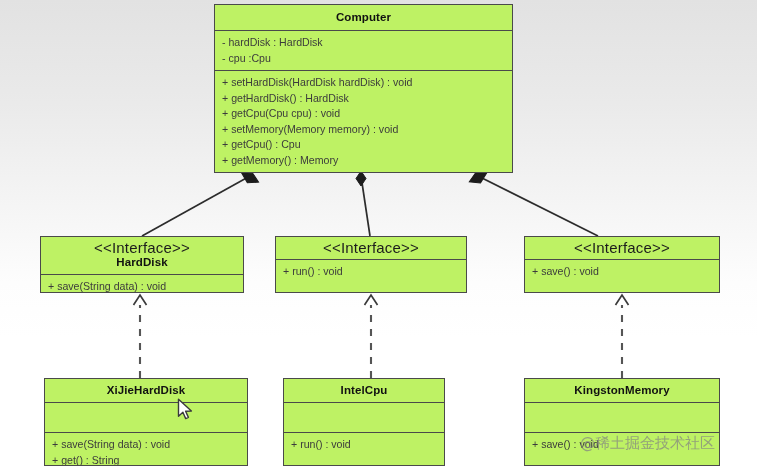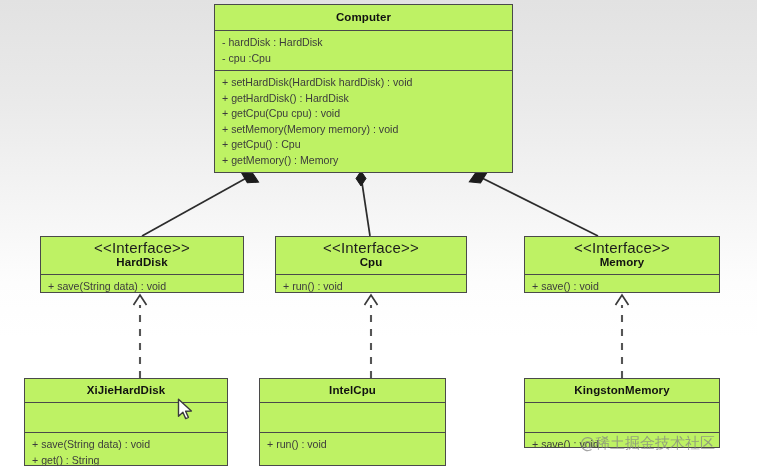--- a/index.html
+++ b/index.html
@@ -79,23 +79,23 @@
   }
 
   
   #box-computer        { left: 214px; top: 4px;   width: 299px; height: 169px; }
   #box-computer .title-cell { padding-top: 5px; padding-bottom: 5px; }
 
   #box-harddisk        { left: 40px;  top: 236px; width: 204px; height: 57px; }
   #box-cpu             { left: 275px; top: 236px; width: 192px; height: 57px; }
   #box-memory          { left: 524px; top: 236px; width: 196px; height: 57px; }
 
-  #box-xijieharddisk   { left: 24px;  top: 378px; width: 204px; height: 88px; }
-  #box-intelcpu        { left: 259px; top: 378px; width: 187px; height: 88px; }
-  #box-kingstonmemory  { left: 524px; top: 378px; width: 196px; height: 70px; }
+  #box-xijieharddisk   { left: 44px;  top: 378px; width: 204px; height: 88px; }
+  #box-intelcpu        { left: 283px; top: 378px; width: 162px; height: 88px; }
+  #box-kingstonmemory  { left: 524px; top: 378px; width: 196px; height: 88px; }
 
   
   #cursor {
     position: absolute;
     left: 177px;
     top: 398px;
     width: 18px;
     height: 24px;
     z-index: 8;
     pointer-events: none;
@@ -182,32 +182,30 @@
     <div class="sep"></div>
     <div class="member-cell">
       <div class="row">+ save(String data) : void</div>
 
     </div>
   </div>
 
   <div class="uml-box" id="box-cpu">
     <div class="title-cell">
       <span class="stereo">&lt;&lt;Interface&gt;&gt;</span>
-      <span class="cls-name">Cpu</span>
     </div>
     <div class="sep"></div>
     <div class="member-cell">
       <div class="row">+ run() : void</div>
     </div>
   </div>
 
   <div class="uml-box" id="box-memory">
     <div class="title-cell">
       <span class="stereo">&lt;&lt;Interface&gt;&gt;</span>
-      <span class="cls-name">Memory</span>
     </div>
     <div class="sep"></div>
     <div class="member-cell">
       <div class="row">+ save() : void</div>
     </div>
   </div>
 
   <div class="uml-box" id="box-xijieharddisk">
     <div class="title-cell">
       <span class="cls-name">XiJieHardDisk</span>

